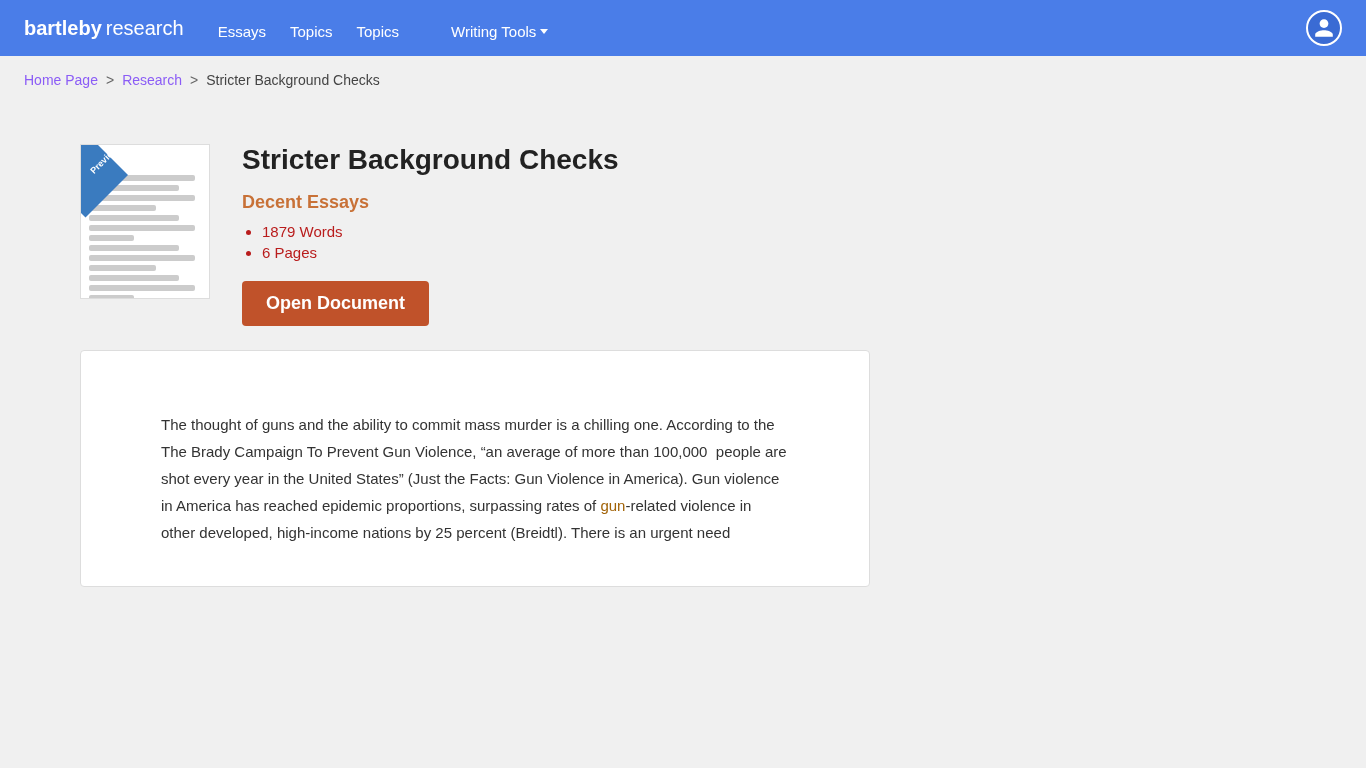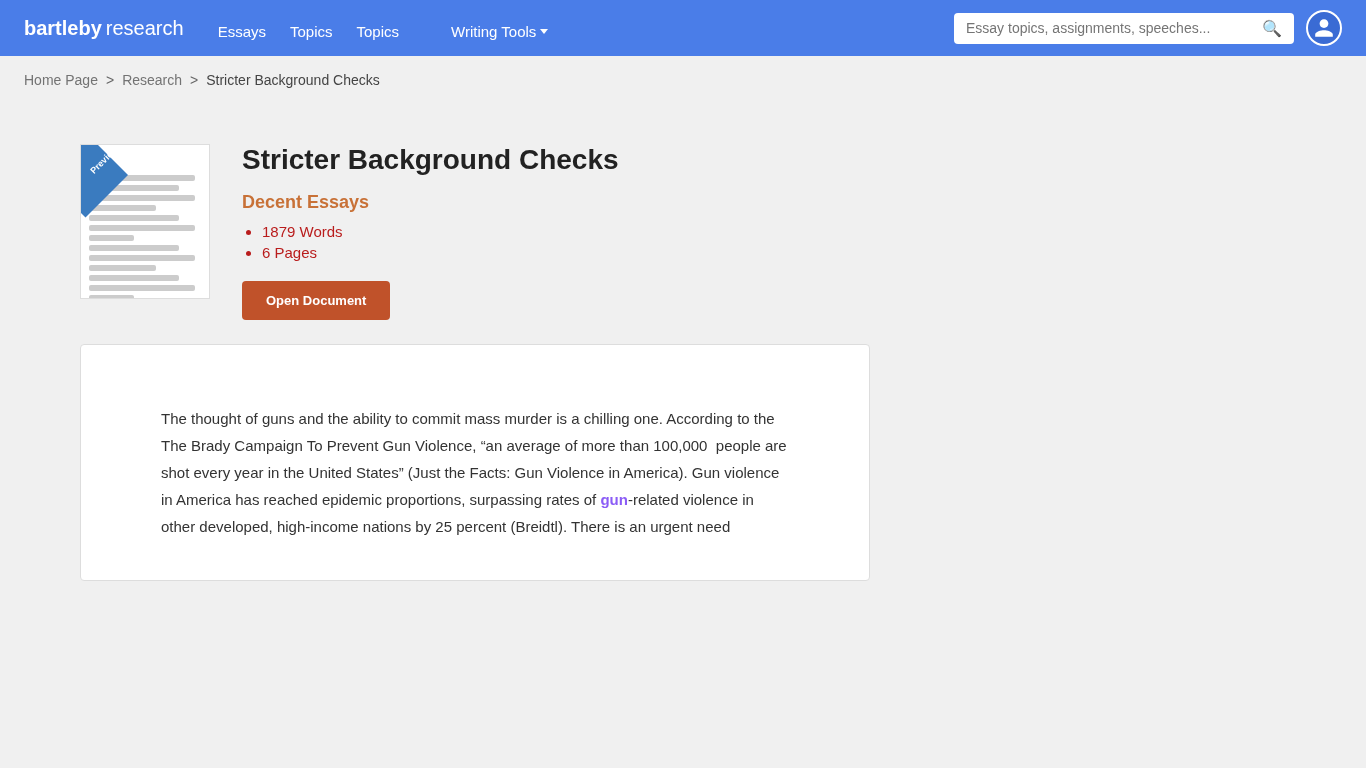--- a/index.html
+++ b/index.html
@@ -107,21 +107,21 @@
 
     
     .breadcrumb {
       padding: 16px 24px;
       font-size: 14px;
       display: flex;
       align-items: center;
       gap: 8px;
     }
     .breadcrumb-link {
-      color: #737373;
+      color: #8b5cf6;
       text-decoration: none;
       cursor: pointer;
     }
     .breadcrumb-separator {
       color: #666;
     }
     .breadcrumb-current {
       color: #444;
     }
 
@@ -210,44 +210,43 @@
     .essay-meta li {
       color: #b91c1c;
       font-size: 15px;
       margin-bottom: 4px;
     }
     .open-doc-btn {
       background: #c0522a;
       color: white;
       border: none;
       padding: 12px 24px;
-      font-size: 13px;
+      font-size: 18px;
       font-weight: 600;
       border-radius: 4px;
       cursor: pointer;
     }
 
     
     .doc-preview {
       background: white;
       border: 1px solid #ddd;
       border-radius: 4px;
       padding: 60px 80px 40px 80px;
       max-width: 790px;
       font-size: 15px;
       line-height: 1.8;
       color: #333;
     }
     .doc-preview p {
       margin-bottom: 0;
     }
     .doc-link {
-      color: #8b5cf6;
+      color: #a16207;
       text-decoration: none;
-      font-weight: bold;
     }
   </style>
 </head>
 <body>
 
 <header class="header">
   <div class="header-left">
     <a class="logo" href="#">
       <span class="logo-bartleby">bartleby</span>
       <span class="logo-research">research</span>
@@ -256,24 +255,20 @@
       <a class="nav-item" href="#">Essays</a>
       <a class="nav-item" href="#">Topics</a>
       <a class="nav-item" href="#">Topics</a>
       <span class="nav-item-dropdown">
         <span>Writing Tools</span>
         <span class="chevron-down"></span>
       </span>
     </nav>
   </div>
   <div class="header-right">
-    <div class="search-bar">
-      <input class="search-input" type="text" placeholder="Essay topics, assignments, speeches..." style="">
-      <span class="search-icon">🔍</span>
-    </div>
     <div class="user-avatar">
       <svg viewBox="0 0 24 24" xmlns="http://www.w3.org/2000/svg">
         <path d="M12 12c2.7 0 4.8-2.1 4.8-4.8S14.7 2.4 12 2.4 7.2 4.5 7.2 7.2 9.3 12 12 12zm0 2.4c-3.2 0-9.6 1.6-9.6 4.8v2.4h19.2v-2.4c0-3.2-6.4-4.8-9.6-4.8z"></path>
       </svg>
     </div>
   </div>
 </header>
 
 <div class="breadcrumb">
   <a class="breadcrumb-link" href="#">Home Page</a>

